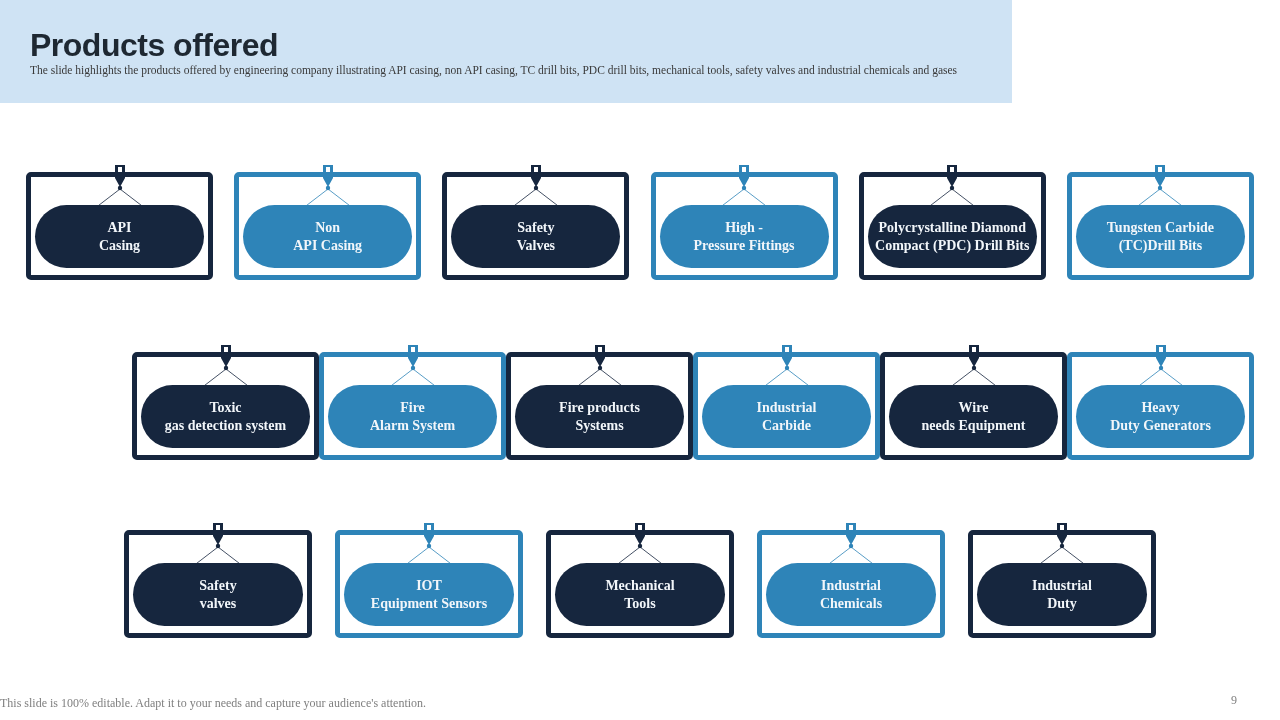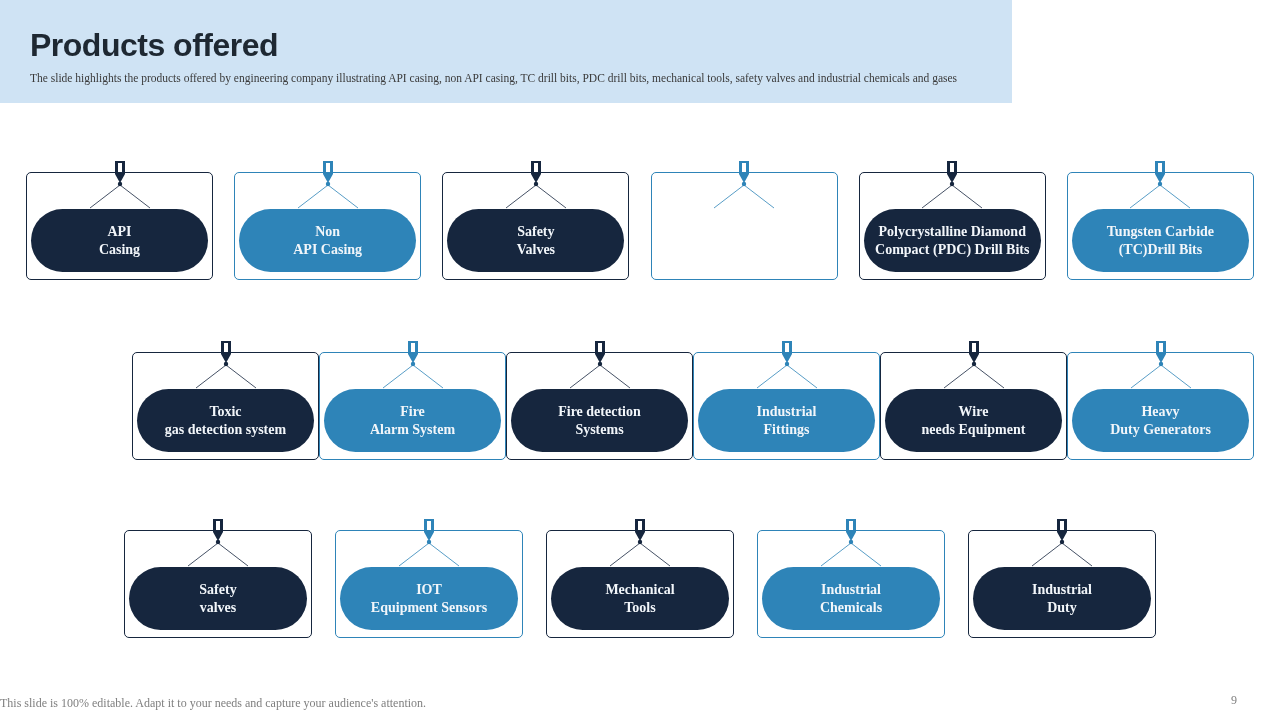--- a/index.html
+++ b/index.html
@@ -17,38 +17,37 @@
     padding: 26px 30px 0 30px;
   }
   .title {
     font-size: 32px;
     font-weight: 700;
     letter-spacing: -0.5px;
     color: #1e2832;
     line-height: 38px;
   }
   .subtitle {
-    margin-top: 8px;
     font-family: "Liberation Serif", serif;
     font-size: 11.5px;
     color: #3a3a3a;
   }
   
   .row {
     display: flex;
     padding: 0 26px;
   }
   .row-1 { margin-top: 69px; justify-content: space-between; }
   .row-2 { margin-top: 72px; justify-content: flex-end; }
   .row-3 { margin-top: 70px; justify-content: center; gap: 23px; }
   .cell {
     position: relative;
     width: 187px; height: 108px;
     background: #ffffff;
-    border: 1px solid #0f172a;
+    border: 5px solid #0f172a;
     border-radius: 5px;
   }
   .row-3 .cell { width: 188px; }
   .cell.dark { border-color: var(--dark, #16263e); }
   .cell.blue { border-color: var(--blue, #2e84b8); }
   .hook {
     position: absolute;
     top: -12px; left: 50%;
     width: 76px; height: 48px;
     margin-left: -38px;
@@ -144,20 +143,24 @@
   </div>
   <div class="cell blue">
     <span class="hook">
   <svg viewBox="0 0 76 48" width="76" height="48" xmlns="http://www.w3.org/2000/svg">
     <path d="M38 24 L8 47" stroke="currentColor" stroke-width="1" opacity="0.8" fill="none"></path>
     <path d="M38 24 L68 47" stroke="currentColor" stroke-width="1" opacity="0.8" fill="none"></path>
     <path fill-rule="evenodd" d="M33 0 h10 v13 L38 22 L33 13 Z M36 2 h4 v10 h-4 Z" fill="currentColor"></path>
     <circle cx="38" cy="23" r="2.2" fill="currentColor"></circle>
   </svg>
 </span>
+    <div class="pill">
+      <span>High -</span>
+      <span>Pressure Fittings</span>
+    </div>
   </div>
   <div class="cell dark">
     <span class="hook">
   <svg viewBox="0 0 76 48" width="76" height="48" xmlns="http://www.w3.org/2000/svg">
     <path d="M38 24 L8 47" stroke="currentColor" stroke-width="1" opacity="0.8" fill="none"></path>
     <path d="M38 24 L68 47" stroke="currentColor" stroke-width="1" opacity="0.8" fill="none"></path>
     <path fill-rule="evenodd" d="M33 0 h10 v13 L38 22 L33 13 Z M36 2 h4 v10 h-4 Z" fill="currentColor"></path>
     <circle cx="38" cy="23" r="2.2" fill="currentColor"></circle>
   </svg>
 </span>
@@ -214,36 +217,36 @@
   <div class="cell dark">
     <span class="hook">
   <svg viewBox="0 0 76 48" width="76" height="48" xmlns="http://www.w3.org/2000/svg">
     <path d="M38 24 L8 47" stroke="currentColor" stroke-width="1" opacity="0.8" fill="none"></path>
     <path d="M38 24 L68 47" stroke="currentColor" stroke-width="1" opacity="0.8" fill="none"></path>
     <path fill-rule="evenodd" d="M33 0 h10 v13 L38 22 L33 13 Z M36 2 h4 v10 h-4 Z" fill="currentColor"></path>
     <circle cx="38" cy="23" r="2.2" fill="currentColor"></circle>
   </svg>
 </span>
     <div class="pill">
-      <span>Fire detection</span>
+      <span>Fire products</span>
       <span>Systems</span>
     </div>
   </div>
   <div class="cell blue">
     <span class="hook">
   <svg viewBox="0 0 76 48" width="76" height="48" xmlns="http://www.w3.org/2000/svg">
     <path d="M38 24 L8 47" stroke="currentColor" stroke-width="1" opacity="0.8" fill="none"></path>
     <path d="M38 24 L68 47" stroke="currentColor" stroke-width="1" opacity="0.8" fill="none"></path>
     <path fill-rule="evenodd" d="M33 0 h10 v13 L38 22 L33 13 Z M36 2 h4 v10 h-4 Z" fill="currentColor"></path>
     <circle cx="38" cy="23" r="2.2" fill="currentColor"></circle>
   </svg>
 </span>
     <div class="pill">
       <span>Industrial</span>
-      <span>Fittings</span>
+      <span>Carbide</span>
     </div>
   </div>
   <div class="cell dark">
     <span class="hook">
   <svg viewBox="0 0 76 48" width="76" height="48" xmlns="http://www.w3.org/2000/svg">
     <path d="M38 24 L8 47" stroke="currentColor" stroke-width="1" opacity="0.8" fill="none"></path>
     <path d="M38 24 L68 47" stroke="currentColor" stroke-width="1" opacity="0.8" fill="none"></path>
     <path fill-rule="evenodd" d="M33 0 h10 v13 L38 22 L33 13 Z M36 2 h4 v10 h-4 Z" fill="currentColor"></path>
     <circle cx="38" cy="23" r="2.2" fill="currentColor"></circle>
   </svg>

